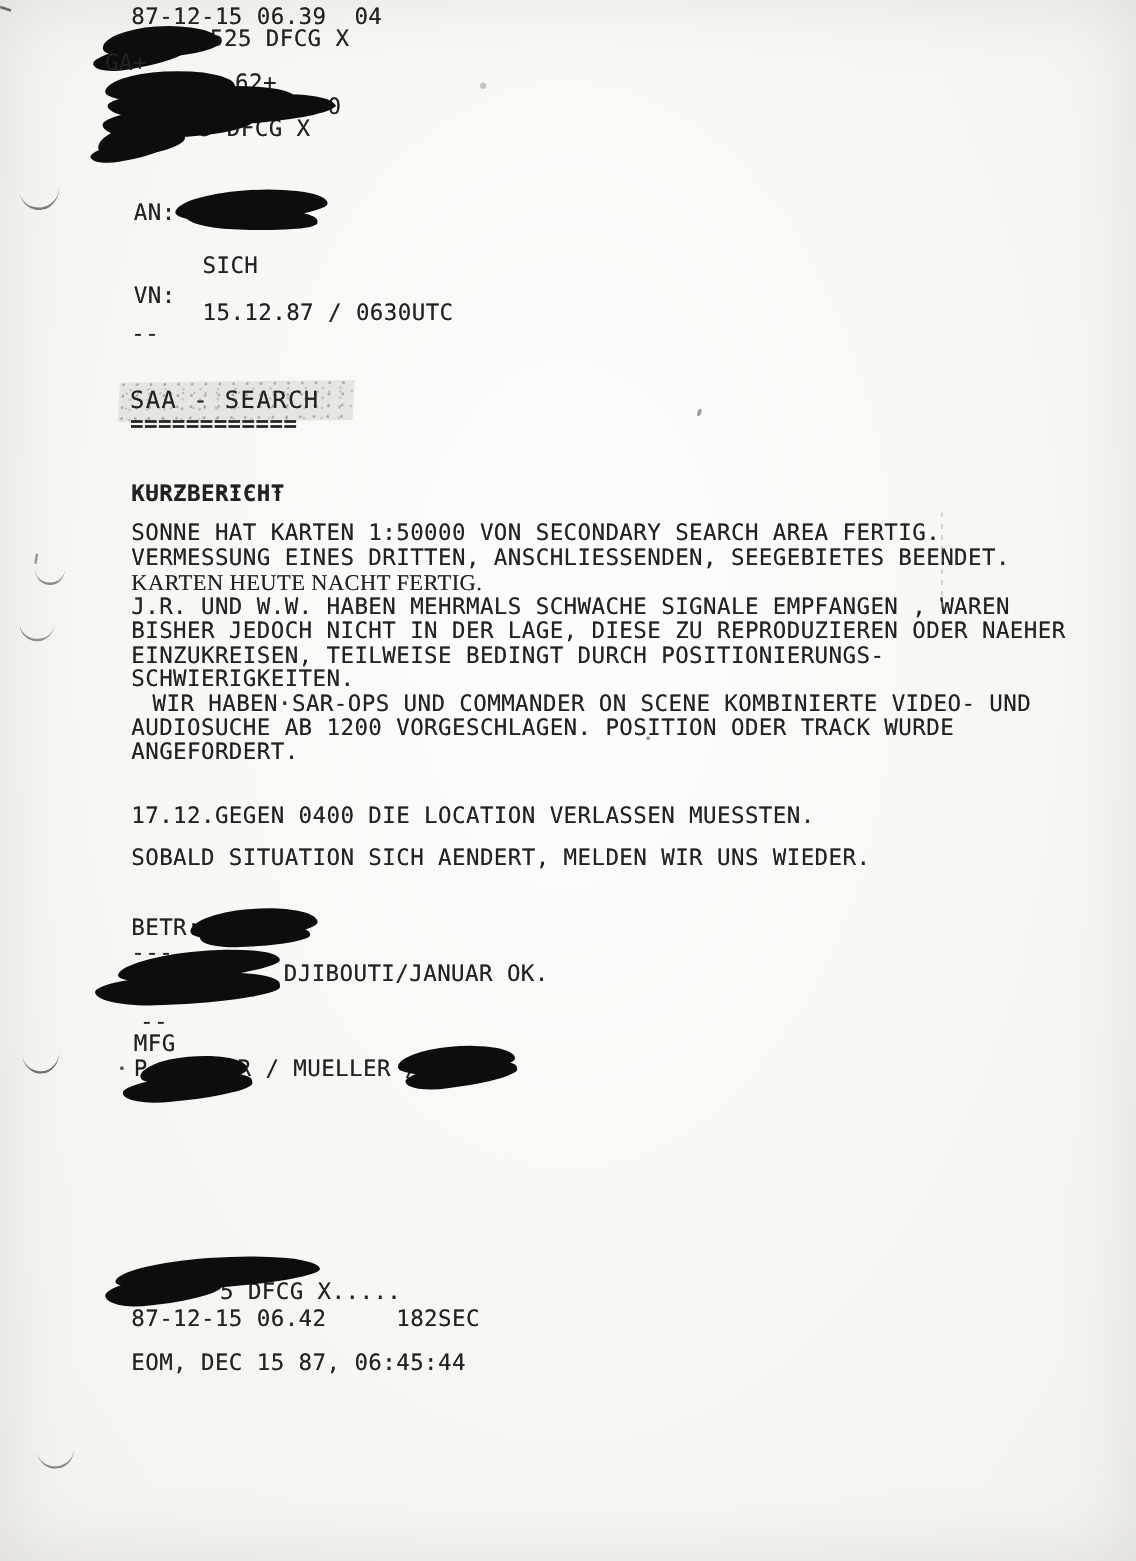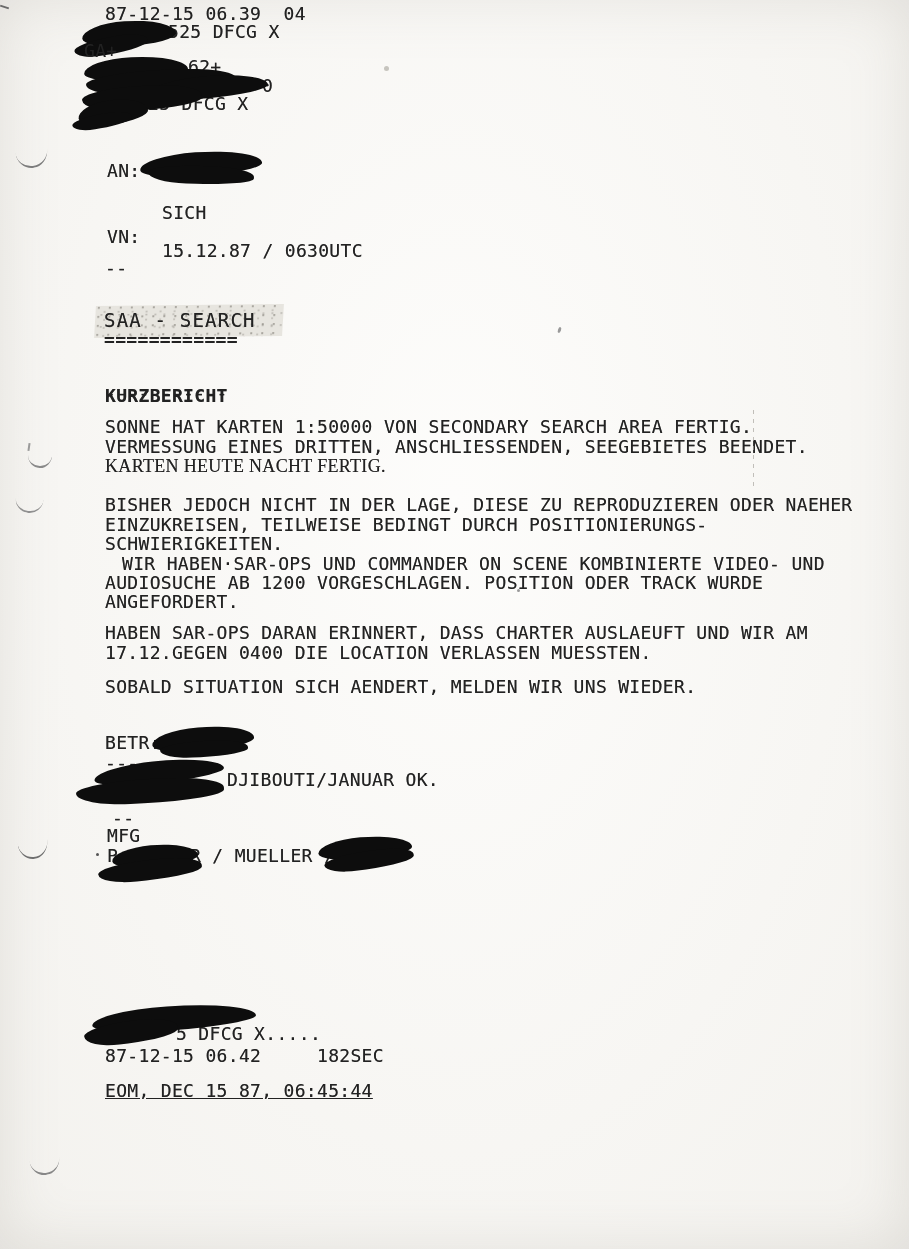--- a/index.html
+++ b/index.html
@@ -97,28 +97,28 @@
   <div class="hl" style="left:95px;top:305px;width:188px;height:32px;"></div>
   <div class="tline subject-title" style="left:104px;top:310px;">SAA - SEARCH</div>
   <div class="tline subject-underline" style="left:104px;top:330px;">============</div>
 
   <div class="tline" style="left:105px;top:386px;font-weight:bold;">KURZBERICHT</div>
   <div class="tline" style="left:105px;top:383px;">-----------</div>
 
   <div class="tline" style="left:105px;top:417px;">SONNE HAT KARTEN 1:50000 VON SECONDARY SEARCH AREA FERTIG.</div>
   <div class="tline" style="left:105px;top:437px;">VERMESSUNG EINES DRITTEN, ANSCHLIESSENDEN, SEEGEBIETES BEENDET.</div>
   <div class="tline" style="left:105px;top:456px;font-family:Liberation Serif, serif;">KARTEN HEUTE NACHT FERTIG.</div>
+  <div class="tline" style="left:105px;top:476px;">J.R. UND W.W. HABEN MEHRMALS SCHWACHE SIGNALE EMPFANGEN , WAREN</div>
   <div class="tline" style="left:105px;top:495px;">BISHER JEDOCH NICHT IN DER LAGE, DIESE ZU REPRODUZIEREN ODER NAEHER</div>
   <div class="tline" style="left:105px;top:515px;">EINZUKREISEN, TEILWEISE BEDINGT DURCH POSITIONIERUNGS-</div>
   <div class="tline" style="left:105px;top:534px;">SCHWIERIGKEITEN.</div>
   <div class="tline" style="left:105px;top:554px;margin-left:17px;">WIR HABEN·SAR-OPS UND COMMANDER ON SCENE KOMBINIERTE VIDEO- UND</div>
   <div class="tline" style="left:105px;top:573px;">AUDIOSUCHE AB 1200 VORGESCHLAGEN. POSITION ODER TRACK WURDE</div>
   <div class="tline" style="left:105px;top:592px;">ANGEFORDERT.</div>
 
-  <div class="tline" style="left:105px;top:623px;">HABEN SAR-OPS DARAN ERINNERT, DASS CHARTER AUSLAEUFT UND WIR AM</div>
   <div class="tline" style="left:105px;top:643px;text-align:right;">17.12.GEGEN 0400 DIE LOCATION VERLASSEN MUESSTEN.</div>
 
   <div class="tline" style="left:105px;top:677px;">SOBALD SITUATION SICH AENDERT, MELDEN WIR UNS WIEDER.</div>
 
   <div class="tline" style="left:105px;top:733px;">BETR:S</div>
   <div class="blob" style="left:152px;top:727px;width:102px;height:24px;transform:rotate(-5deg);"></div>
   <div class="blob alt" style="left:160px;top:741px;width:88px;height:16px;transform:rotate(-3deg);"></div>
   <div class="tline" style="left:105px;top:753px;">---</div>
 
   <div class="tline" style="left:227px;top:770px;">DJIBOUTI/JANUAR OK.</div>
@@ -132,21 +132,21 @@
   <div class="tline" style="left:190px;top:846px;">R / MUELLER /</div>
   <div class="blob" style="left:112px;top:845px;width:86px;height:22px;transform:rotate(-5deg);"></div>
   <div class="blob alt" style="left:98px;top:860px;width:104px;height:20px;transform:rotate(-6deg);"></div>
   <div class="blob" style="left:318px;top:837px;width:94px;height:22px;transform:rotate(-5deg);"></div>
   <div class="blob alt" style="left:324px;top:851px;width:90px;height:18px;transform:rotate(-8deg);"></div>
 
   <div class="tline" style="left:176px;top:1024px;">5 DFCG X.....</div>
   <div class="blob" style="left:92px;top:1006px;width:164px;height:24px;transform:rotate(-4deg);"></div>
   <div class="blob alt" style="left:84px;top:1021px;width:94px;height:22px;transform:rotate(-7deg);"></div>
   <div class="tline" style="left:105px;top:1046px;">87-12-15 06.42     182SEC</div>
-  <div class="tline" style="left:105px;top:1081px;text-decoration:underline;">EOM, DEC 15 87, 06:45:44</div>
+  <div class="tline" style="left:105px;top:1081px;">EOM, DEC 15 87, 06:45:44</div>
 
   <div style="position:absolute;left:0;top:6px;width:9px;height:2px;background:#6a6a6a;transform:rotate(18deg);"></div>
   <div class="arc" style="left:16px;top:146px;width:32px;height:20px;transform:rotate(-6deg);"></div>
   <div class="arc" style="left:28px;top:452px;width:24px;height:14px;border-color:#8a8a8a;transform:rotate(2deg);"></div>
   <div style="position:absolute;left:28px;top:443px;width:2px;height:8px;background:#9a9a9a;transform:rotate(8deg);"></div>
   <div class="arc" style="left:15px;top:495px;width:28px;height:16px;border-color:#909090;transform:rotate(8deg);"></div>
   <div class="arc" style="left:18px;top:837px;width:30px;height:20px;border-color:#6f6f6f;transform:rotate(-4deg);"></div>
   <div class="speck" style="left:96px;top:853px;width:3px;height:3px;background:#555;"></div>
   <div class="arc" style="left:30px;top:1155px;width:30px;height:18px;border-color:#878787;transform:rotate(-6deg);"></div>
   <div class="crease" style="left:753px;top:410px;height:76px;"></div>

